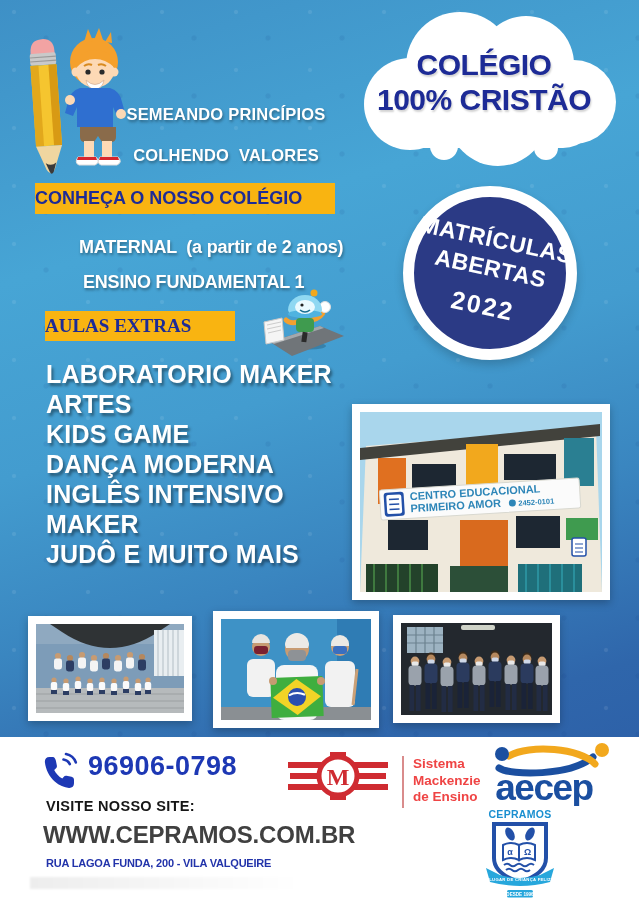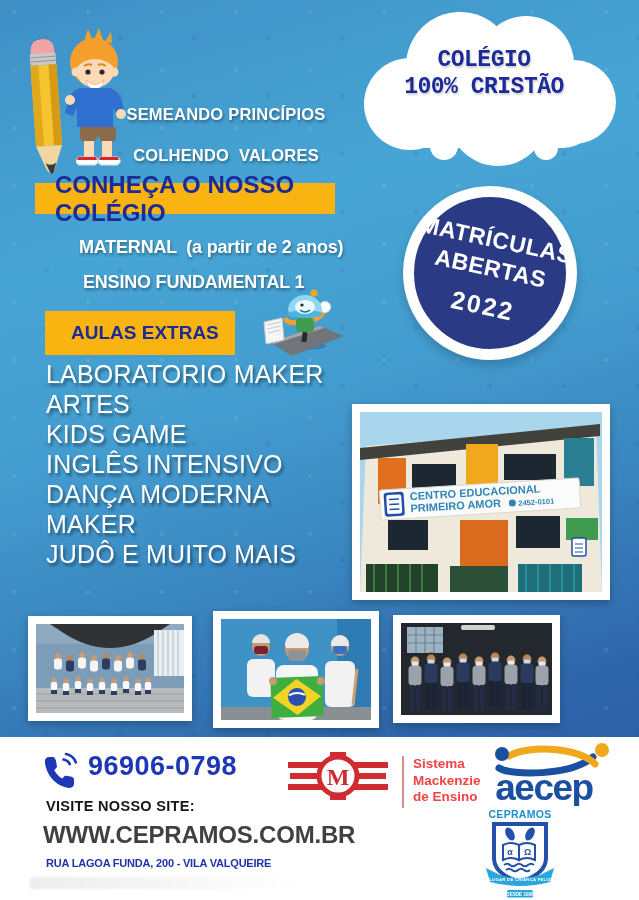--- a/index.html
+++ b/index.html
@@ -21,34 +21,34 @@
   
   .boy{ position:absolute; left:8px; top:22px; width:125px; height:160px; }
   .tagline{ position:absolute; left:120px; width:212px; text-align:center; color:#fff; font-weight:bold;
             font-size:16.5px; letter-spacing:.2px; text-shadow:1px 2px 3px rgba(0,0,0,.38);margin-top:44px; }
   .tagline-1{ top:61px; }
   .tagline-2{ top:102px; word-spacing:5px; }
 
   .cloud{ position:absolute; left:348px; top:12px; width:272px; height:158px; }
   .cloud-text{ position:absolute; left:366px; top:47px; width:236px; text-align:center;
                color:#1d2b96; font-weight:bold; line-height:1.18; text-shadow:1px 2px 2px rgba(0,0,0,.18); }
-  .cloud-text .l{ font-size:23px; letter-spacing:-0.5px;font-family:Liberation Mono, monospace; }
+  .cloud-text .l{ font-size:30px; letter-spacing:-0.5px; }
 
   .banner{ position:absolute; background:#f9b411; color:#1d2b96; font-weight:bold; display:flex; align-items:center; }
-  .banner-1{ left:35px; top:183px; width:300px; height:31px; font-size:24px; padding-left:20px; }
-  .banner-2{ left:45px; top:311px; width:190px; height:44px; font-size:19px; padding-left:26px; }
+  .banner-1{ left:35px; top:183px; width:300px; height:31px; font-size:18px; padding-left:0;text-align:center; }
+  .banner-2{ left:45px; top:311px; width:190px; height:30px; font-size:19px; padding-left:0;font-family:Liberation Serif, serif; }
 
   .program{ position:absolute; color:#fff; font-weight:bold; font-size:18px; letter-spacing:-.2px;
             white-space:pre; text-shadow:1px 2px 3px rgba(0,0,0,.38);margin-left:36px; }
   .program-1{ left:43px; top:237px; }
   .program-2{ left:47px; top:272px; }
 
   .mascot{ position:absolute; left:262px; top:280px; width:88px; height:82px; }
 
-  .extras-list{ position:absolute; left:46px; top:359px; list-style:none; color:#fff; font-weight:normal;
+  .extras-list{ position:absolute; left:46px; top:359px; list-style:none; color:#fff; font-weight:bold;
                 font-size:25px; line-height:30px; letter-spacing:.2px; text-shadow:2px 3px 3px rgba(0,0,0,.42); }
 
   .badge{ position:absolute; left:403px; top:186px; width:174px; height:174px; border-radius:50%;
           background:#2b3a85; border:11px solid #fff; box-shadow:0 5px 10px rgba(0,0,0,.18);
           display:flex; align-items:center; justify-content:center; }
   .badge-inner{ transform:rotate(12deg); text-align:center; color:#fff; font-weight:bold; }
   .badge-l{ font-size:23px; letter-spacing:.5px; line-height:1.25; }
   .badge-year{ font-size:25px; margin-top:9px; letter-spacing:2px; }
 
   
@@ -157,22 +157,22 @@
     <circle cx="40" cy="25" r="1.6" fill="#222222"></circle>
     <path d="M38 30 q5 4 10 0" stroke="#1a6f8f" stroke-width="1.5" fill="none"></path>
     <rect x="40" y="52" width="5" height="10" fill="#2a2a2a" transform="rotate(8 42 57)"></rect>
   </svg>
 
   <div class="banner banner-2">AULAS EXTRAS</div>
   <ul class="extras-list">
     <li>LABORATORIO MAKER</li>
     <li>ARTES</li>
     <li>KIDS GAME</li>
+    <li>DANÇA MODERNA</li>
     <li>INGLÊS INTENSIVO</li>
-    <li>DANÇA MODERNA</li>
     <li>MAKER</li>
     <li>JUDÔ E MUITO MAIS</li>
   </ul>
 
   <div class="badge">
     <div class="badge-inner">
       <div class="badge-l">MATRÍCULAS</div>
       <div class="badge-l">ABERTAS</div>
       <div class="badge-year">2022</div>
     </div>

